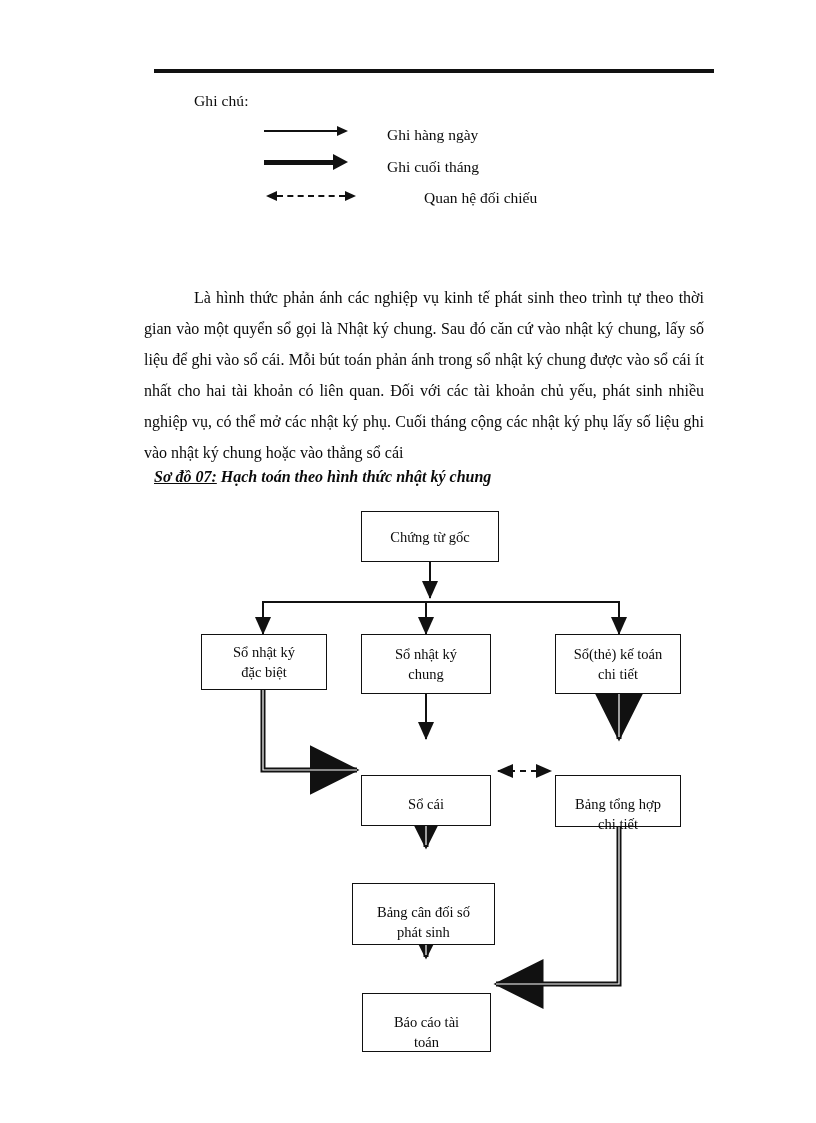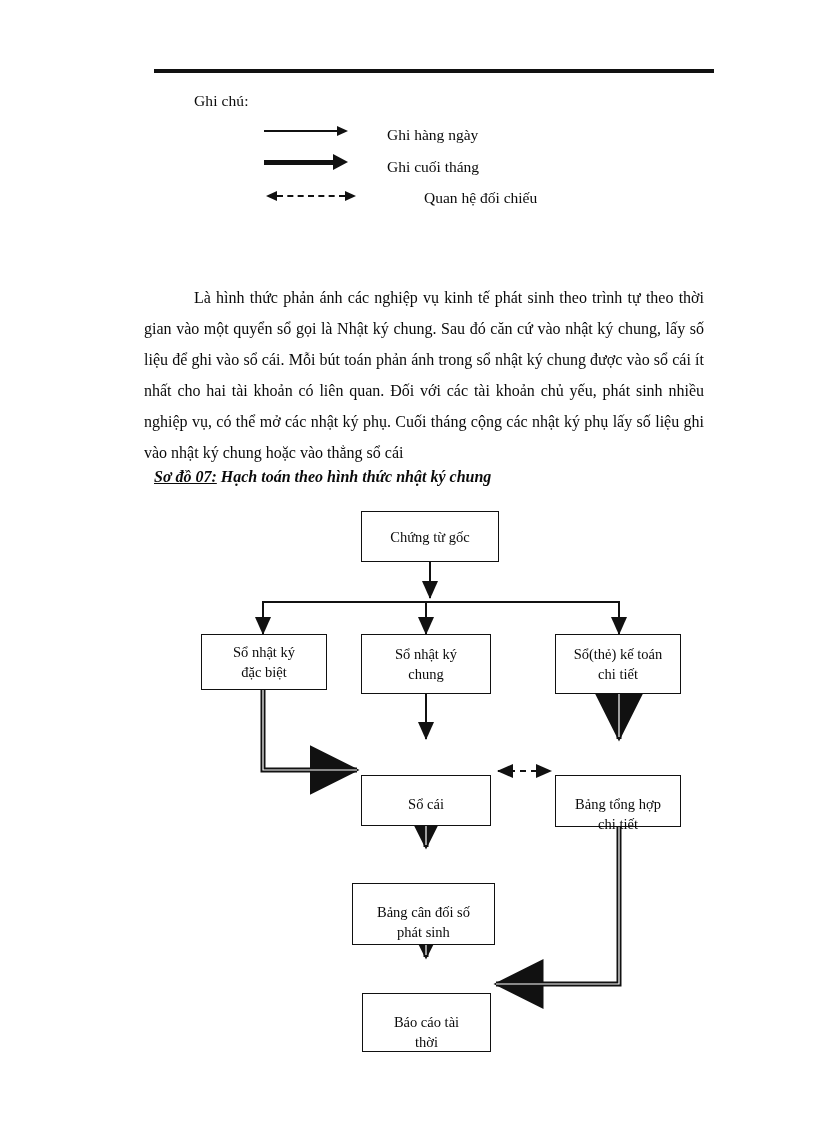--- a/index.html
+++ b/index.html
@@ -185,17 +185,17 @@
 chi tiết</span>
     </div>
 
     <div class="node top-text" style="left:352px; top:851px; width:143px; height:62px;">
       <span style="white-space:pre-line;">Bảng cân đối số
 phát sinh</span>
     </div>
 
     <div class="node top-text" style="left:362px; top:961px; width:129px; height:59px;">
       <span style="white-space:pre-line;">Báo cáo tài
-thời</span>
+toán</span>
     </div>
 
   </div>
 </div>
 
 </body></html>

